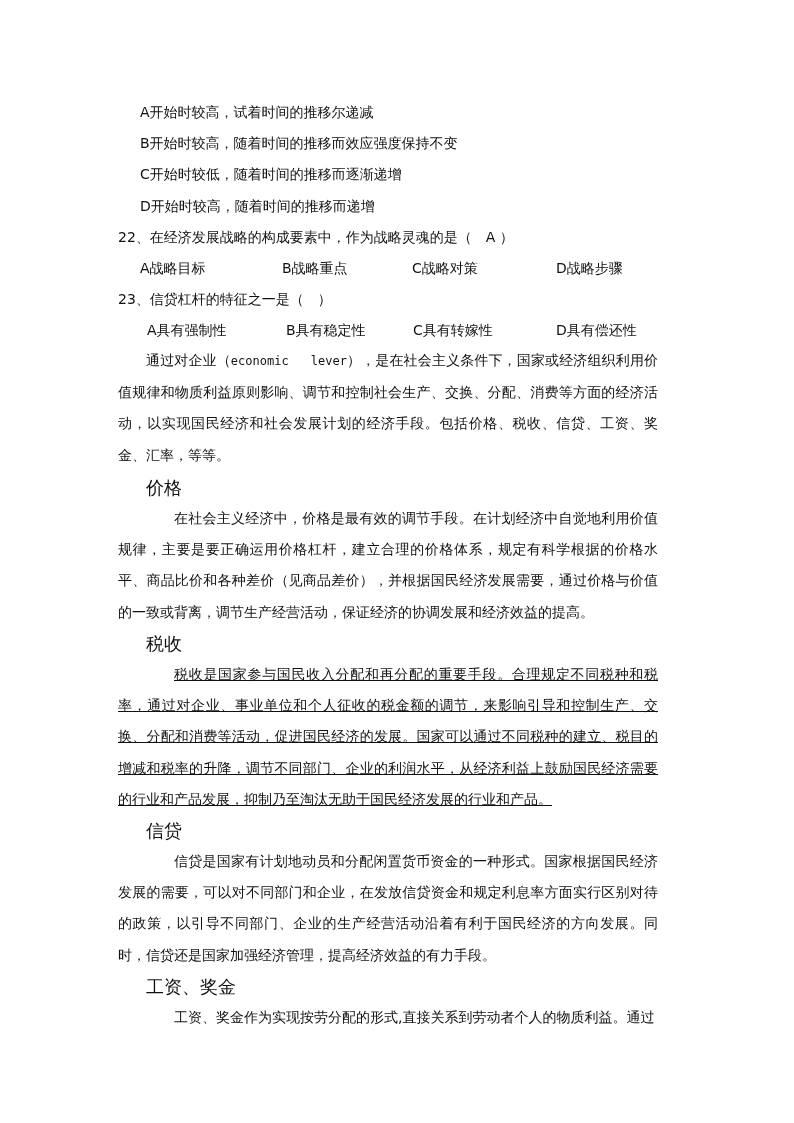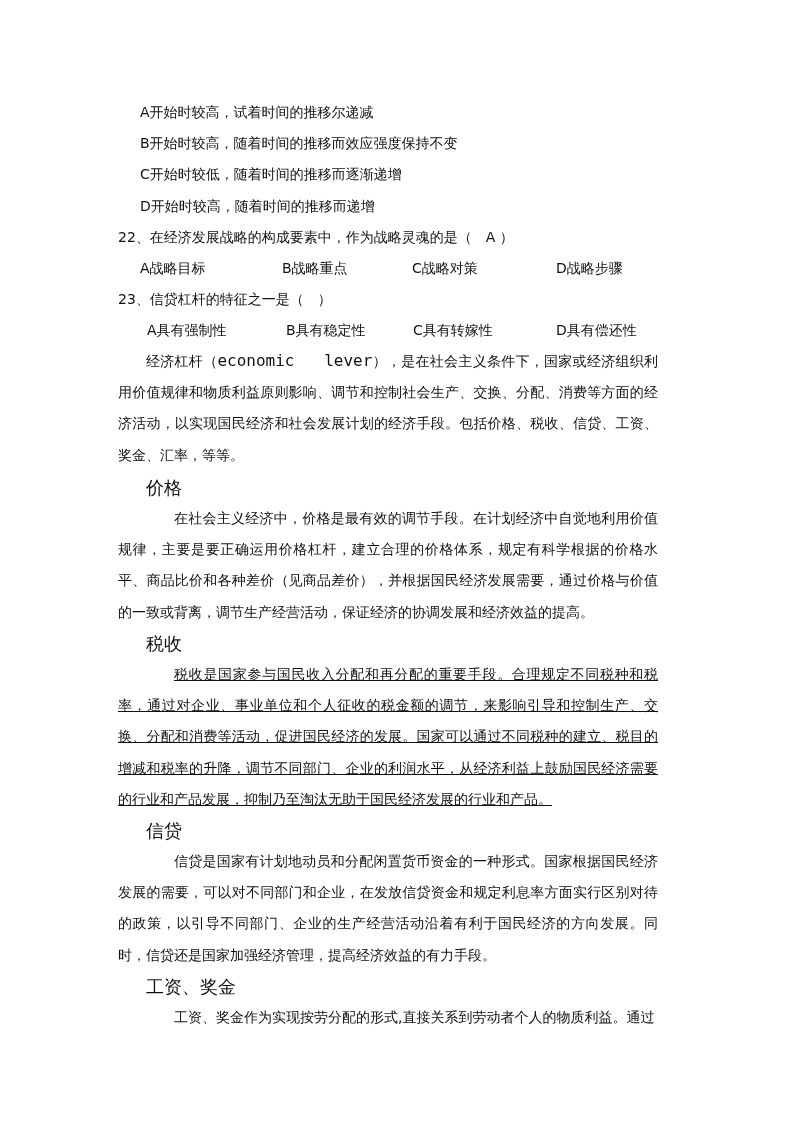--- a/index.html
+++ b/index.html
@@ -7,21 +7,21 @@
          font-family: "DejaVu Sans", "Liberation Sans", sans-serif; color: #000; }
   .page { position: absolute; left: 0; top: 0; width: 794px; height: 1123px; }
   .line { position: absolute; font-size: 14px; line-height: 16px; white-space: nowrap; color: #111; }
   .opt-row { position: absolute; font-size: 14px; line-height: 16px; white-space: nowrap; color: #111; }
   .opt-row span { position: absolute; top: 0; }
   .para { position: absolute; left: 118px; width: 540px; font-size: 14px; line-height: 31.2px; color: #111;
           text-align: justify; text-justify: inter-character; }
   .para.indent2 { text-indent: 28px; }
   .para.indent4 { text-indent: 56px; }
   .heading { position: absolute; left: 146px; font-size: 18px; line-height: 16px; color: #111; }
-  .mono { font-family: "DejaVu Sans Mono", "Liberation Mono", monospace; font-size: 16px; }
+  .mono { font-family: "DejaVu Sans Mono", "Liberation Mono", monospace; font-size: 12px; }
 </style>
 </head>
 <body>
 
 <div class="page">
 
   <div class="line" style="left:140px; top:104px;">A开始时较高，试着时间的推移尔递减</div>
   <div class="line" style="left:140px; top:135px;">B开始时较高，随着时间的推移而效应强度保持不变</div>
   <div class="line" style="left:140px; top:198px;">D开始时较高，随着时间的推移而递增</div>
   <div class="line" style="left:140px; top:166px;">C开始时较低，随着时间的推移而逐渐递增</div>
@@ -35,21 +35,21 @@
   </div>
 
   <div class="line" style="left:118px; top:291px;">23、信贷杠杆的特征之一是（　）</div>
   <div class="opt-row" style="left:0; top:322px; width:794px;">
     <span style="left:147px;">A具有强制性</span>
     <span style="left:286px;">B具有稳定性</span>
     <span style="left:413px;">C具有转嫁性</span>
     <span style="left:556px;">D具有偿还性</span>
   </div>
 
-  <div class="para indent2" style="top:345px;"><span>经济杠杆（</span><span class="mono" style="white-space:pre;">economic   lever</span><span>），是在社会主义条件下，国家或经济组织利用价值规律和物质利益原则影响、调节和控制社会生产、交换、分配、消费等方面的经济活动，以实现国民经济和社会发展计划的经济手段。包括价格、税收、信贷、工资、奖金、汇率，等等。</span></div>
+  <div class="para indent2" style="top:345px;"><span>通过对企业（</span><span class="mono" style="white-space:pre;">economic   lever</span><span>），是在社会主义条件下，国家或经济组织利用价值规律和物质利益原则影响、调节和控制社会生产、交换、分配、消费等方面的经济活动，以实现国民经济和社会发展计划的经济手段。包括价格、税收、信贷、工资、奖金、汇率，等等。</span></div>
 
   <div class="heading" style="top:480px;">价格</div>
   <div class="para indent4" style="top:503px;">在社会主义经济中，价格是最有效的调节手段。在计划经济中自觉地利用价值规律，主要是要正确运用价格杠杆，建立合理的价格体系，规定有科学根据的价格水平、商品比价和各种差价（见商品差价），并根据国民经济发展需要，通过价格与价值的一致或背离，调节生产经营活动，保证经济的协调发展和经济效益的提高。</div>
 
   <div class="heading" style="top:636px;">税收</div>
   <div class="para indent4" style="top:659px;text-decoration:underline;">税收是国家参与国民收入分配和再分配的重要手段。合理规定不同税种和税率，通过对企业、事业单位和个人征收的税金额的调节，来影响引导和控制生产、交换、分配和消费等活动，促进国民经济的发展。国家可以通过不同税种的建立、税目的增减和税率的升降，调节不同部门、企业的利润水平，从经济利益上鼓励国民经济需要的行业和产品发展，抑制乃至淘汰无助于国民经济发展的行业和产品。</div>
 
   <div class="heading" style="top:823px;">信贷</div>
   <div class="para indent4" style="top:846px;">信贷是国家有计划地动员和分配闲置货币资金的一种形式。国家根据国民经济发展的需要，可以对不同部门和企业，在发放信贷资金和规定利息率方面实行区别对待的政策，以引导不同部门、企业的生产经营活动沿着有利于国民经济的方向发展。同时，信贷还是国家加强经济管理，提高经济效益的有力手段。</div>
 

